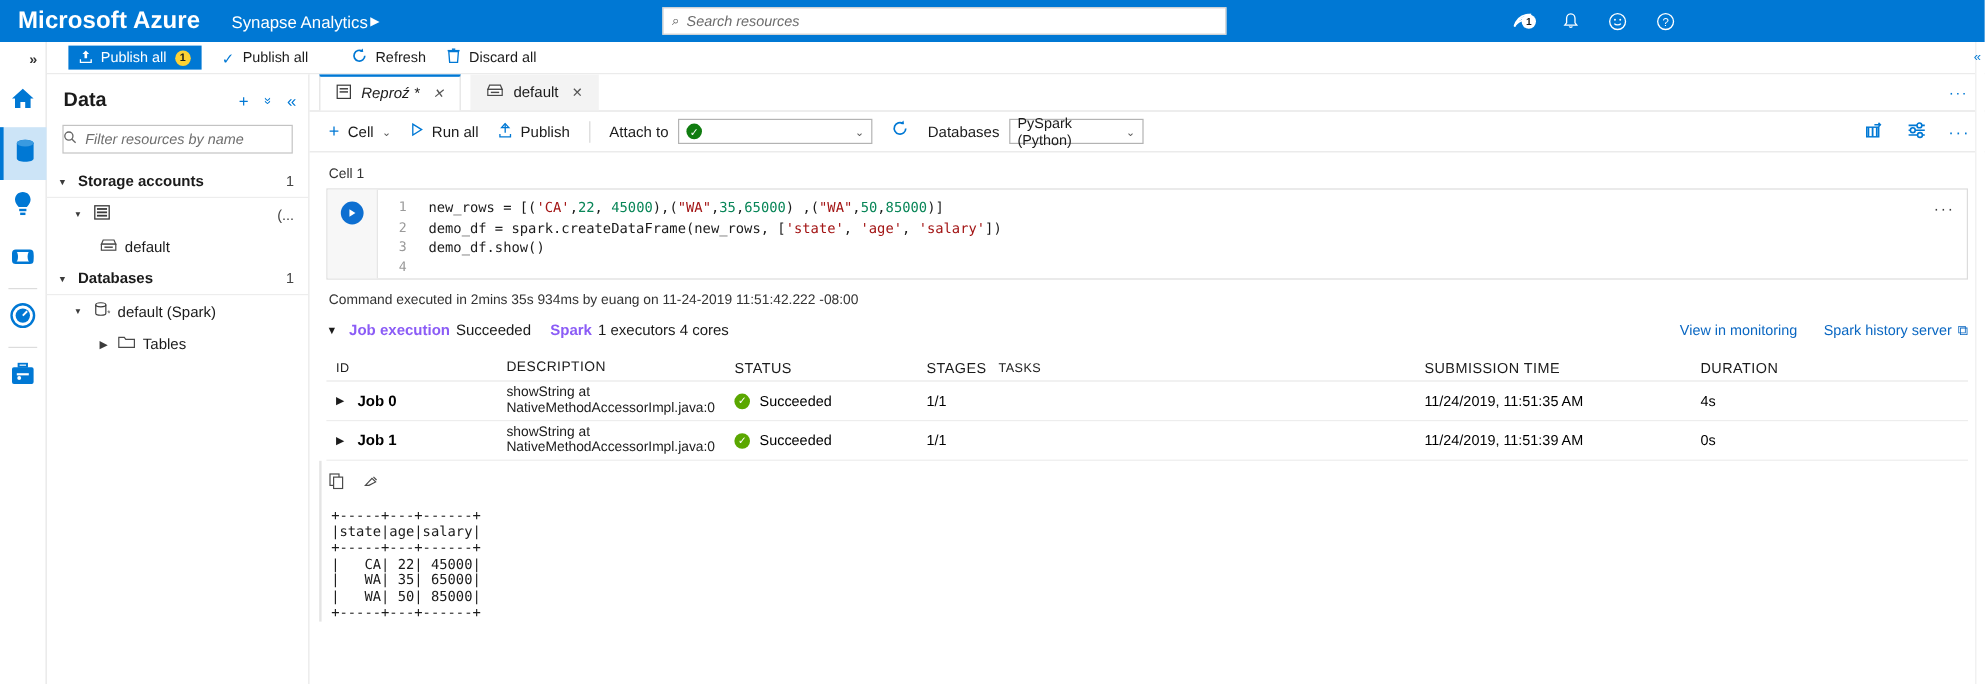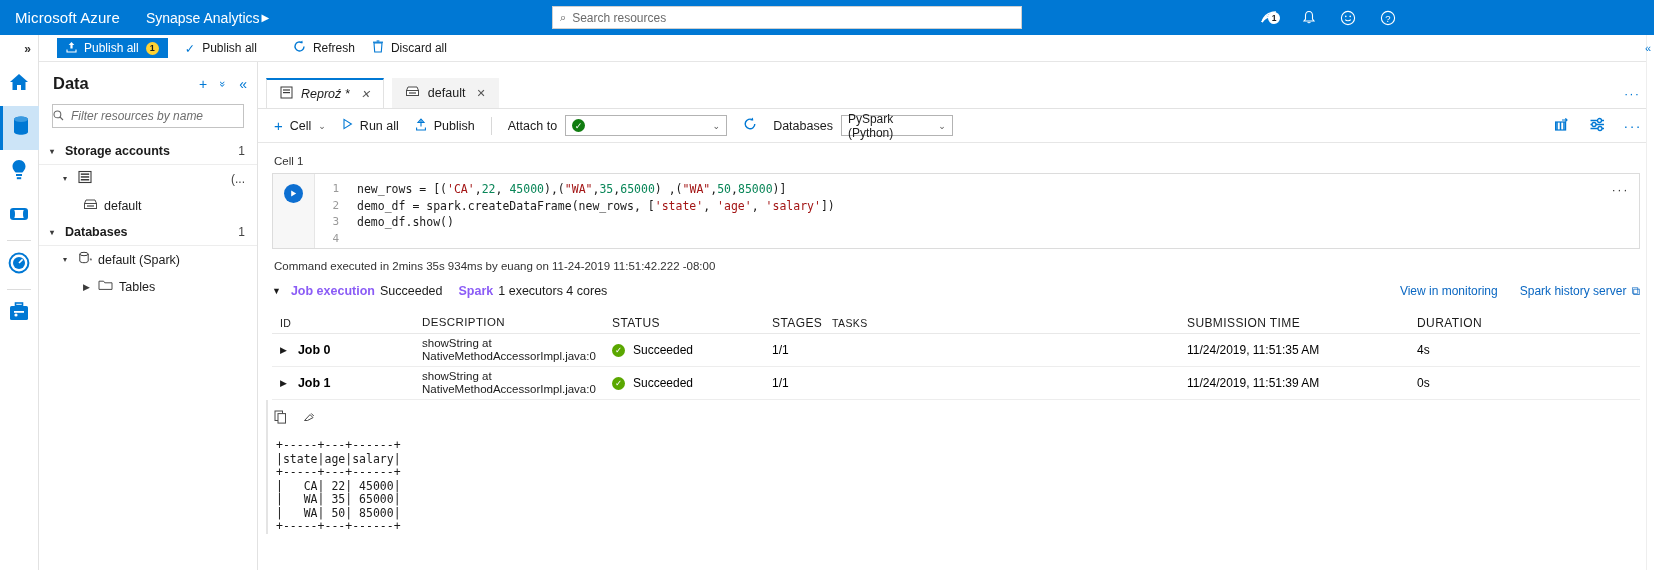--- a/index.html
+++ b/index.html
@@ -10,35 +10,35 @@
     overflow: hidden;
   }
   .app { position: relative; width: 1654px; height: 570px; }
 
   
   .azure-bar {
     position: absolute; top: 0; left: 0; width: 1654px; height: 35px;
     background: #0078d4; display: flex; align-items: center;
   }
   .az-brand {
-    color: #fff; font-size: 15px; font-weight: normal;
+    color: #fff; font-size: 20px; font-weight: bold;
     padding-left: 15px; letter-spacing: .1px; text-align: right;
   }
   .az-service {
     color: #fff; font-size: 14px; margin-left: 26px;
     display: flex; align-items: center; gap: 2px;
   }
   .az-chev { font-size: 10px; display:inline-block; }
   .az-search {
     position: absolute; left: 552px; top: 6px; width: 470px; height: 23px;
     background: #ffffff; border: 1px solid #cfcfcf;
     display: flex; align-items: center; padding-left: 7px; gap: 6px;
   }
   .az-search .mag { color: #5c5c5c; font-size: 11px; }
-  .az-search .ph { color: #6b6b6b; font-size: 12px; }
+  .az-search .ph { color: #6b6b6b; font-size: 12px; font-style: italic; }
   .az-icons {
     position: absolute; right: 258px; top: 0; height: 35px;
     display: flex; align-items: center; gap: 24px;
   }
   .az-ic { color:#fff; font-size: 15px; position: relative; display:flex; align-items:center;}
   .badge-num {
     position: absolute; left: 7px; top: 1px;
     background:#fff; color:#1b1b1b; border-radius: 50%;
     width: 12px; height: 12px; font-size: 8.5px; font-weight: bold;
     display:flex; align-items:center; justify-content:center;
@@ -100,21 +100,21 @@
   .tr {
     display:flex; align-items:center; height: 27px; padding-left: 11px; gap:6px;
   }
   .tr.sec { border-bottom:1px solid #ededed; font-weight:600;}
   .caret { font-size: 8px; color:#3b3b3b; width:9px; display:inline-block;}
   .caret.right { font-size: 9px; }
   .tr .cnt { margin-left:auto; margin-right:12px; font-size:12px; color:#444; font-weight:normal;}
 
   
   .nb { position:absolute; top:62px; left:258px; width:1396px; height:508px; background:#fff;}
-  .tabs { height: 31px; display:flex; align-items:flex-end; border-bottom:1px solid #e2e2e2; position:relative;margin-top:16px;}
+  .tabs { height: 31px; display:flex; align-items:flex-end; border-bottom:1px solid #e2e2e2; position:relative;}
   .tab {
     height: 30px; display:flex; align-items:center; gap:8px;
     padding: 0 13px; font-size:12.5px; color:#1b1b1b; background:#f3f3f3;
     margin-left: 8px;
   }
   .tab.active { background:#fff; border-top:2px solid #0078d4; border-left:1px solid #e2e2e2; border-right:1px solid #e2e2e2; font-style: italic;}
   .tab .x { font-size:11px; color:#555; margin-left:3px;}
   .tabs .ellip { position:absolute; right:14px; top:8px; color:#0078d4; font-size:13px; letter-spacing:1px;}
 
   .nbtools {

